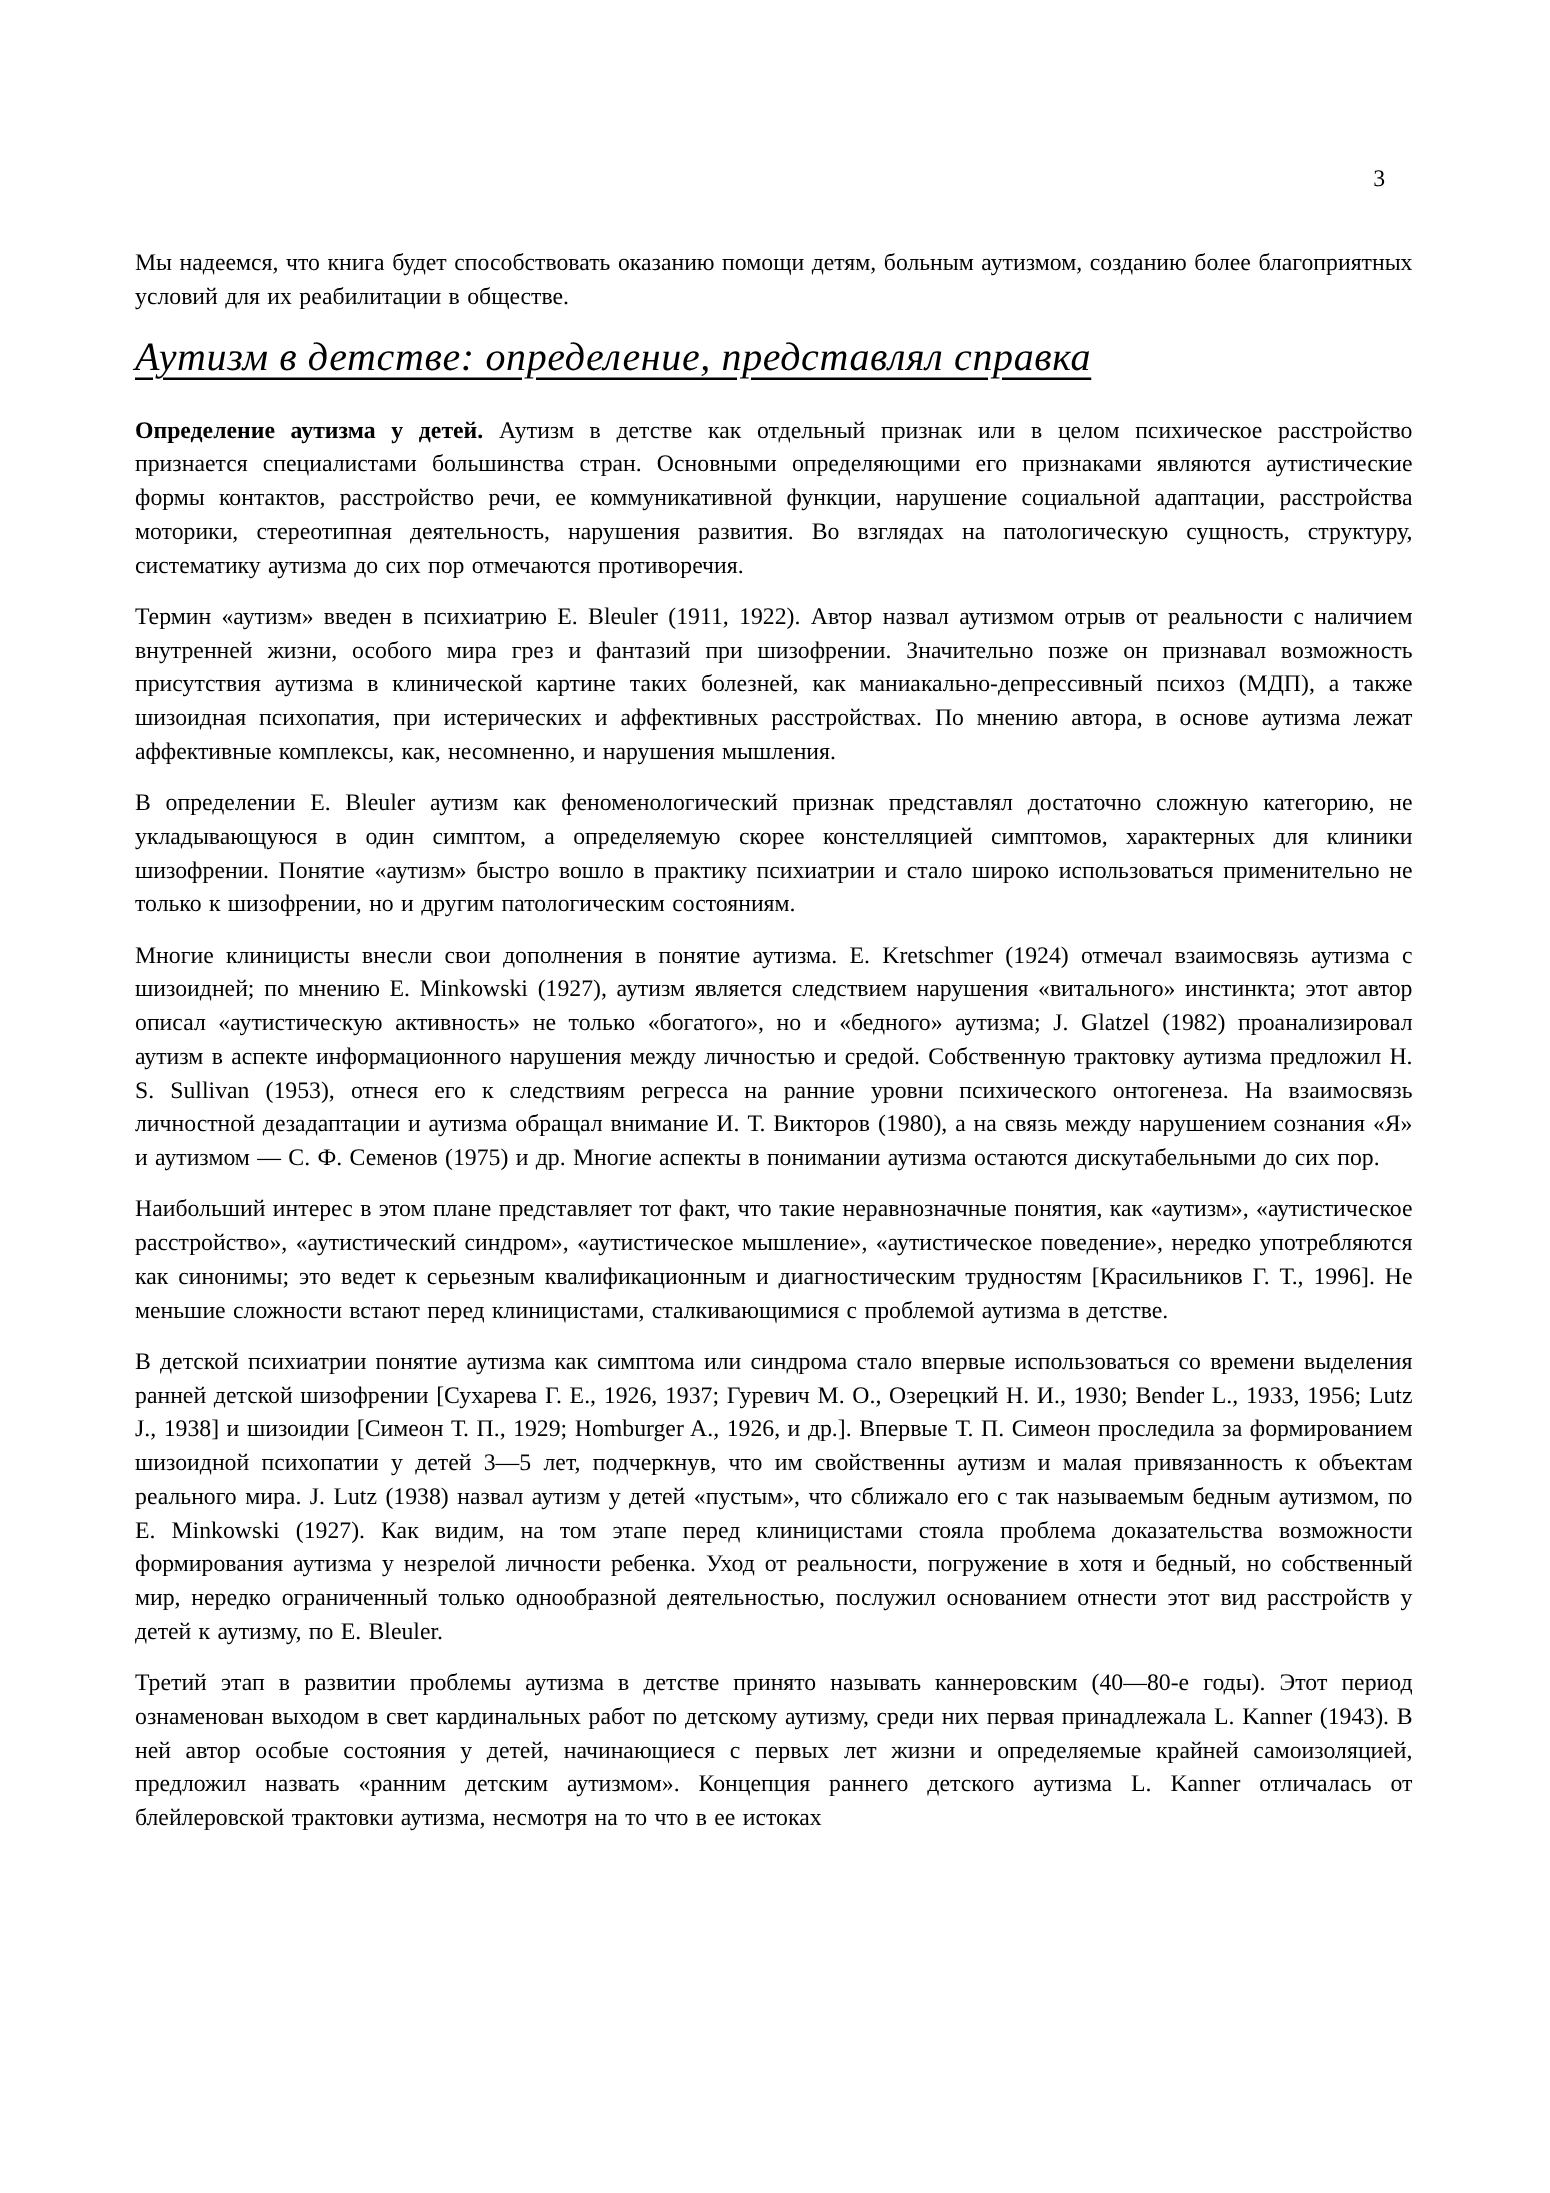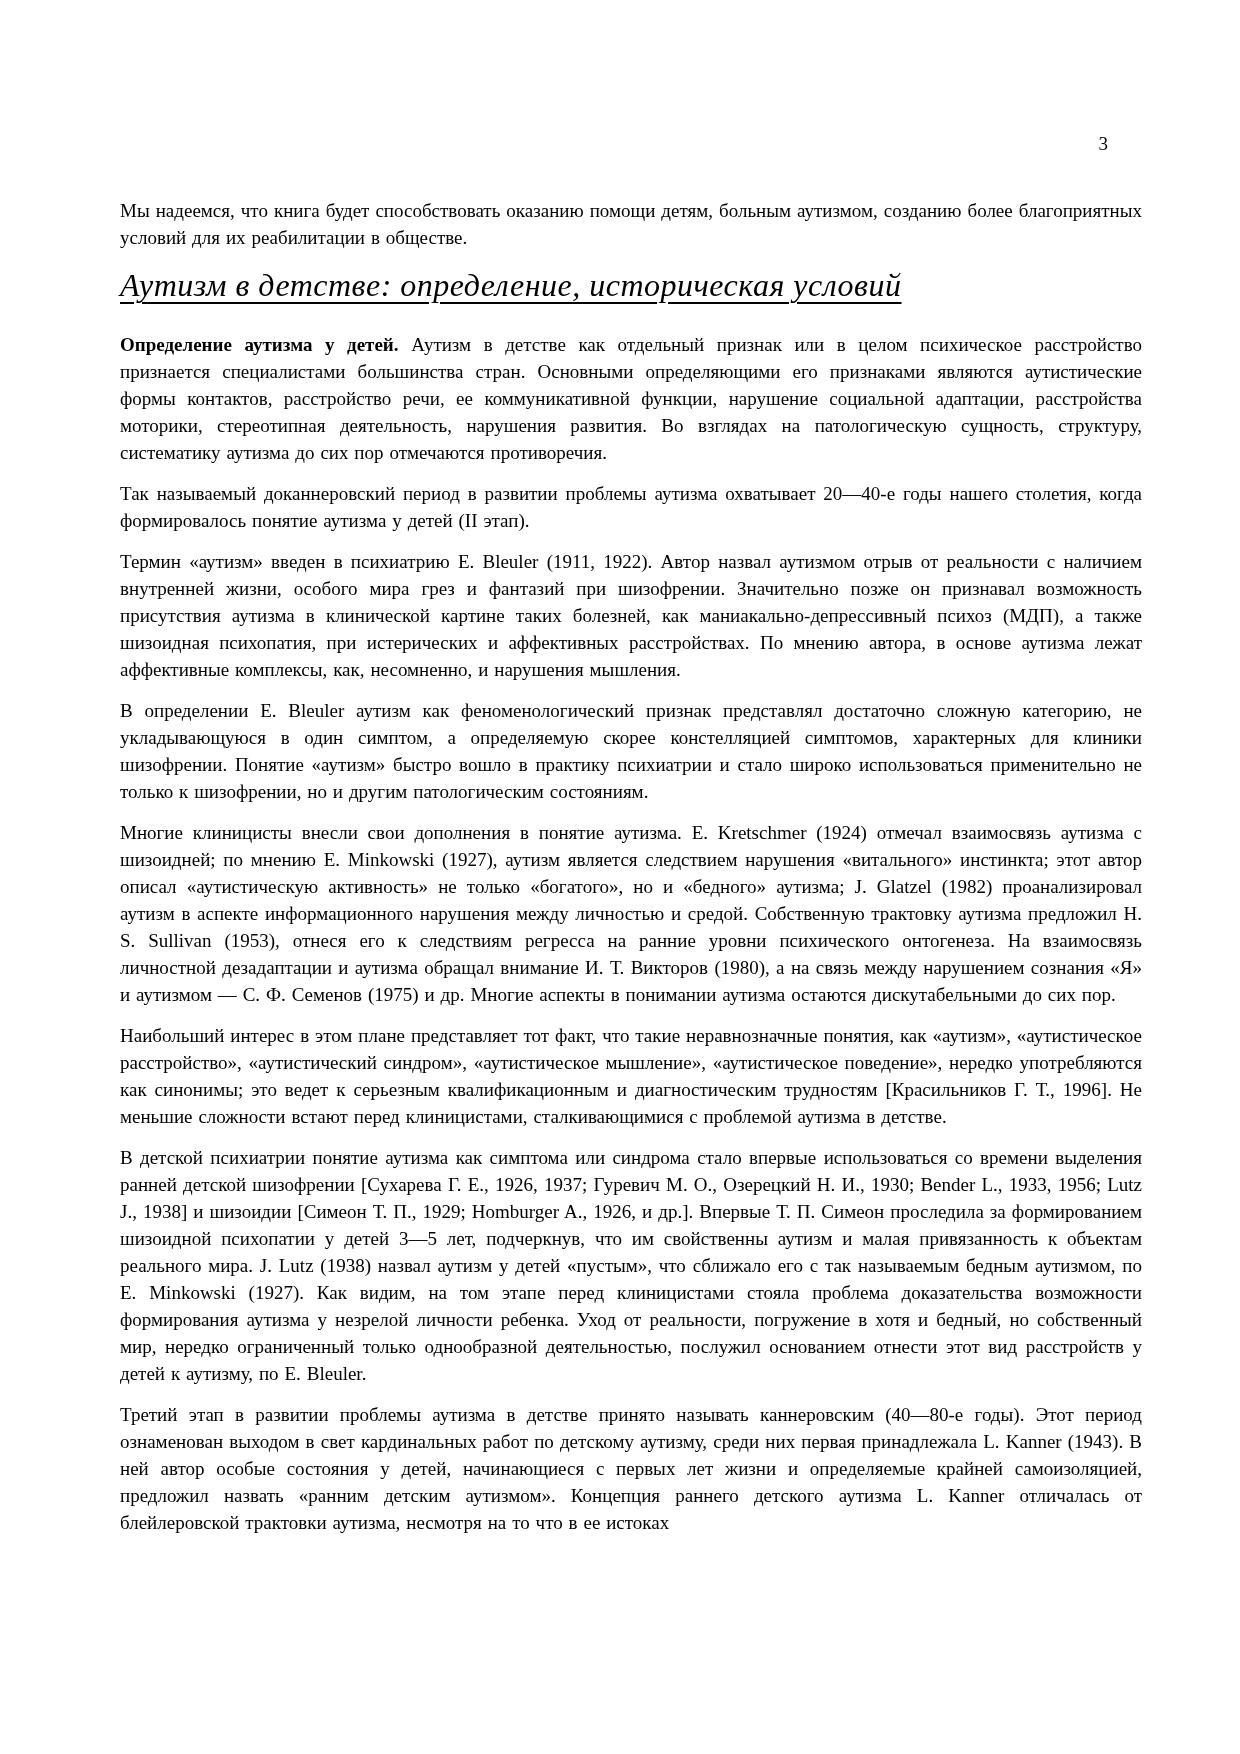--- a/index.html
+++ b/index.html
@@ -18,21 +18,21 @@
   }
   .page-number {
     position: absolute;
     top: 133px;
     right: 132px;
     font-size: 19px;
     line-height: 22px;
   }
   .content {
     position: absolute;
-    left: 120px;
+    left: 108px;
     top: 197px;
     width: 1022px;
   }
   .para {
     margin: 0 0 14px 0;
     font-size: 19px;
     line-height: 27px;
     text-align: justify;
     word-spacing: 0.06em;
   }
@@ -55,28 +55,26 @@
 <body>
 
 <div class="page">
   <div class="page-number">3</div>
 
   <div class="content">
 
     <p class="para"><b class="lead"></b>
 <span>Мы надеемся, что книга будет способствовать оказанию помощи детям, больным аутизмом, созданию более благоприятных условий для их реабилитации в обществе.</span></p>
 
-    <h1 class="heading">Аутизм в детстве: определение, историческая условий</h1>
+    <h1 class="heading">Аутизм в детстве: определение, представлял справка</h1>
 
     <p class="para"><b class="lead">Определение аутизма у детей.</b>
 <span>Аутизм в детстве как отдельный признак или в целом психическое расстройство признается специалистами большинства стран. Основными определяющими его признаками являются аутистические формы контактов, расстройство речи, ее коммуникативной функции, нарушение социальной адаптации, расстройства моторики, стереотипная деятельность, нарушения развития. Во взглядах на патологическую сущность, структуру, систематику аутизма до сих пор отмечаются противоречия.</span></p>
 
 
-    <p class="para"><b class="lead"></b>
-<span>Так называемый доканнеровский период в развитии проблемы аутизма охватывает 20—40-е годы нашего столетия, когда формировалось понятие аутизма у детей (II этап).</span></p>
 
     <p class="para"><b class="lead"></b>
 <span>Термин «аутизм» введен в психиатрию E. Bleuler (1911, 1922). Автор назвал аутизмом отрыв от реальности с наличием внутренней жизни, особого мира грез и фантазий при шизофрении. Значительно позже он признавал возможность присутствия аутизма в клинической картине таких болезней, как маниакально-депрессивный психоз (МДП), а также шизоидная психопатия, при истерических и аффективных расстройствах. По мнению автора, в основе аутизма лежат аффективные комплексы, как, несомненно, и нарушения мышления.</span></p>
 
     <p class="para"><b class="lead"></b>
 <span>В определении E. Bleuler аутизм как феноменологический признак представлял достаточно сложную категорию, не укладывающуюся в один симптом, а определяемую скорее констелляцией симптомов, характерных для клиники шизофрении. Понятие «аутизм» быстро вошло в практику психиатрии и стало широко использоваться применительно не только к шизофрении, но и другим патологическим состояниям.</span></p>
 
     <p class="para"><b class="lead"></b>
 <span>Многие клиницисты внесли свои дополнения в понятие аутизма. E. Kretschmer (1924) отмечал взаимосвязь аутизма с шизоидней; по мнению E. Minkowski (1927), аутизм является следствием нарушения «витального» инстинкта; этот автор описал «аутистическую активность» не только «богатого», но и «бедного» аутизма; J. Glatzel (1982) проанализировал аутизм в аспекте информационного нарушения между личностью и средой. Собственную трактовку аутизма предложил H. S. Sullivan (1953), отнеся его к следствиям регресса на ранние уровни психического онтогенеза. На взаимосвязь личностной дезадаптации и аутизма обращал внимание И. Т. Викторов (1980), а на связь между нарушением сознания «Я» и аутизмом — С. Ф. Семенов (1975) и др. Многие аспекты в понимании аутизма остаются дискутабельными до сих пор.</span></p>
 

